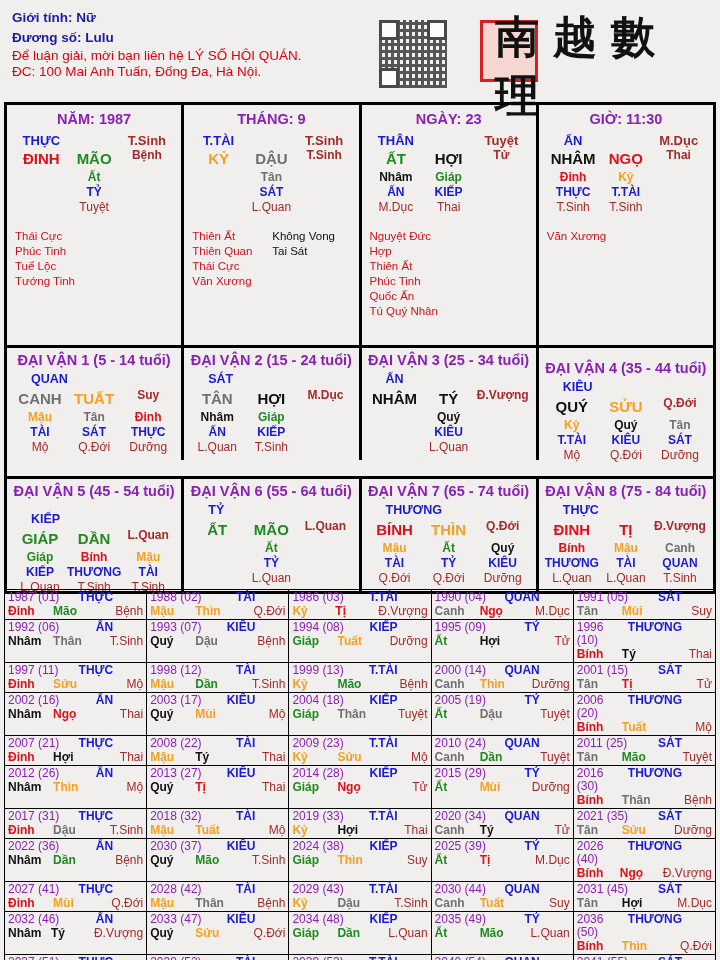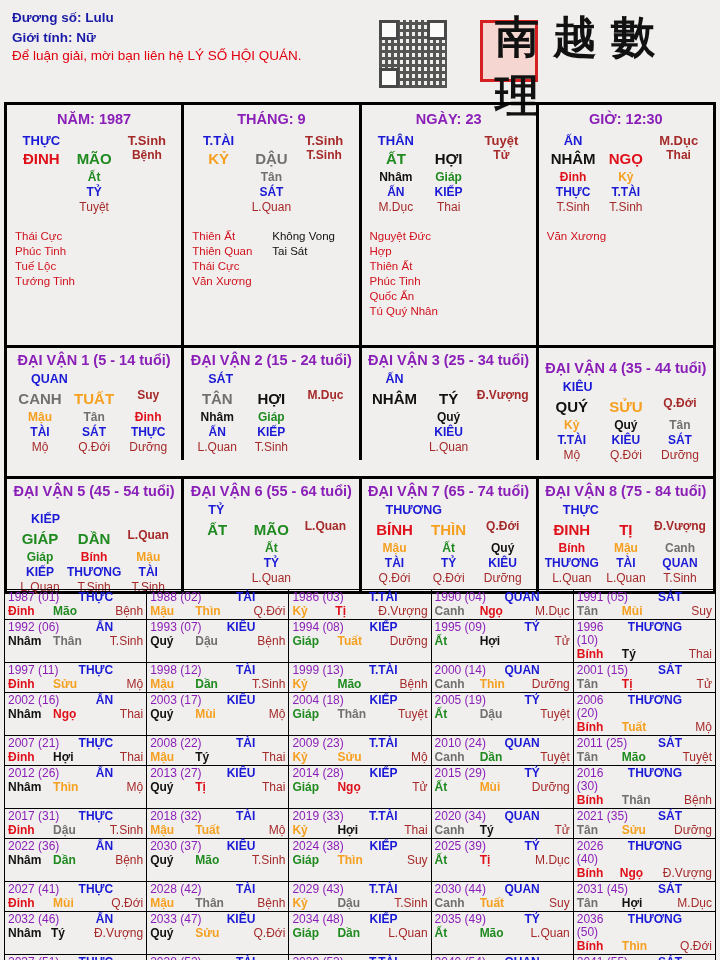--- a/index.html
+++ b/index.html
@@ -26,23 +26,24 @@
   .yt{position:absolute;left:4px;top:589px;width:712px;border-collapse:collapse;}
   .yt td{border:1.5px solid #000;padding:1px 3px;height:27px;vertical-align:top;width:20%;}
   .yt .a{display:flex;justify-content:space-between;font-size:12px;line-height:13px;}
   .yt .b{display:grid;grid-template-columns:1fr 1fr 1fr;font-size:12px;line-height:14px;font-weight:bold;}
   .yr{color:#8a1fb8;font-weight:normal;}
 </style>
 </head>
 <body>
 
 <div class="hdr">
+  <div class="l">Giới tính:   Nữ</div>
   <div class="l">Đương số: Lulu</div>
-  <div class="l">Giới tính:   Nữ</div>
   <div class="r">Để luận giải, mời bạn liên hệ LÝ SỐ HỘI QUÁN.</div>
+  <div class="r">ĐC: 100 Mai Anh Tuấn, Đống Đa, Hà Nội.</div>
 </div>
 <div class="qr">
   <div class="f" style="left:0;top:0"></div>
   <div class="f" style="right:0;top:0"></div>
   <div class="f" style="left:0;bottom:0"></div>
 </div>
 <div class="seal"></div>
 <div class="logo">南越數理</div>
 
 <div class="grid">
@@ -126,21 +127,21 @@
             <div>Nguyệt Đức Hợp</div>
             <div>Thiên Ất</div>
             <div>Phúc Tinh</div>
             <div>Quốc Ấn</div>
             <div>Tú Quý Nhân</div>
           </div>
           <div style="color:#111"></div>
         </div>
       </div>
       <div class="cell" style="height:228px">
-        <div class="ttl">GIỜ: 12:30</div>
+        <div class="ttl">GIỜ: 11:30</div>
         <div class="g3 sm" style="font-size:13px">
           <span class="" style="color:#1a1ad6">ẤN</span>
           <span></span>
           <span class="" style="color:#a52a2a">M.Dục</span>
         </div>
         <div class="g3 big">
           <span class="" style="color:#111111">NHÂM</span>
           <span class="" style="color:#e0101a">NGỌ</span>
           <span class="sm" style="color:#a52a2a">Thai</span>
         </div>

